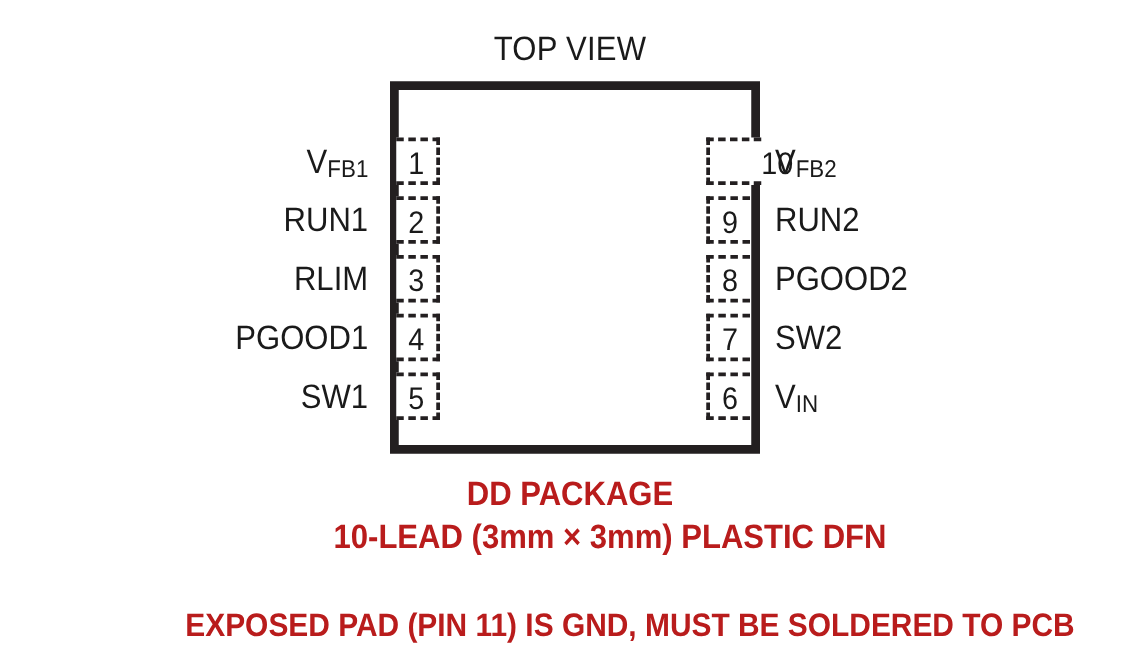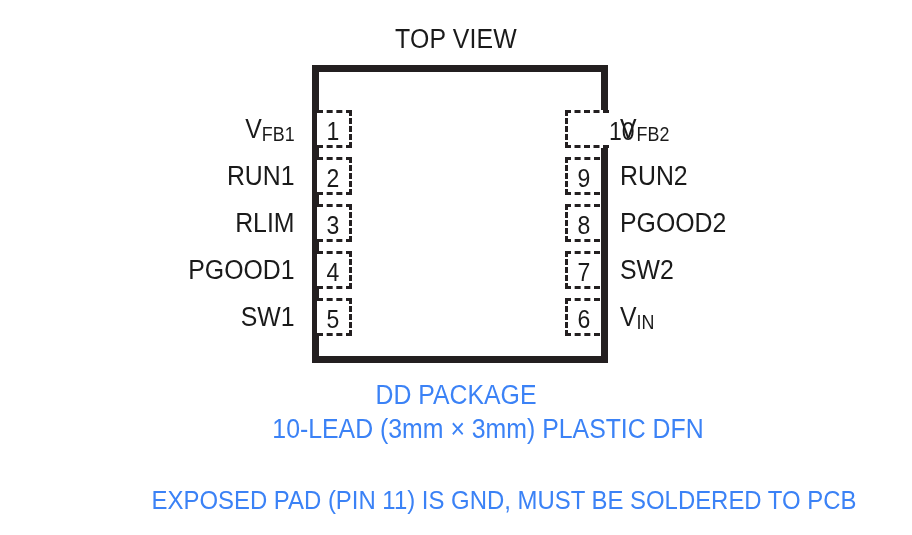--- a/index.html
+++ b/index.html
@@ -151,21 +151,22 @@
     vertical-align: -0.18em;
     letter-spacing: 0px;
   }
 
   
   .caption {
     position: absolute;
     left: 0;
     width: 912px;
     text-align: center;
-    color: #3b82f6;
+    color: #b91c1c;
+    font-weight: bold;
   }
   .caption-line {
     display: block;
     transform: scaleX(0.92);
     transform-origin: center center;
     white-space: nowrap;
   }
   .caption-1 { top: 380px; font-size: 27px; }
   .caption-2 { top: 414px; font-size: 27px; padding-left: 32px; }
   .caption-3 { top: 454px; font-size: 26px; }

